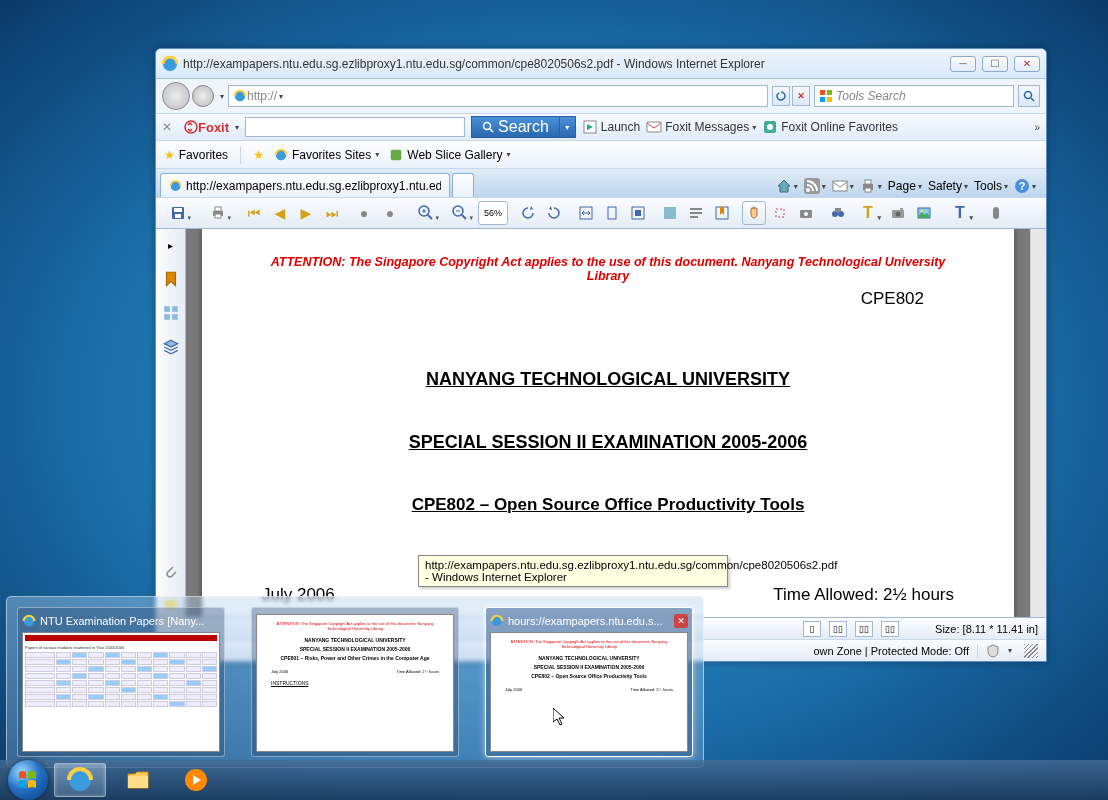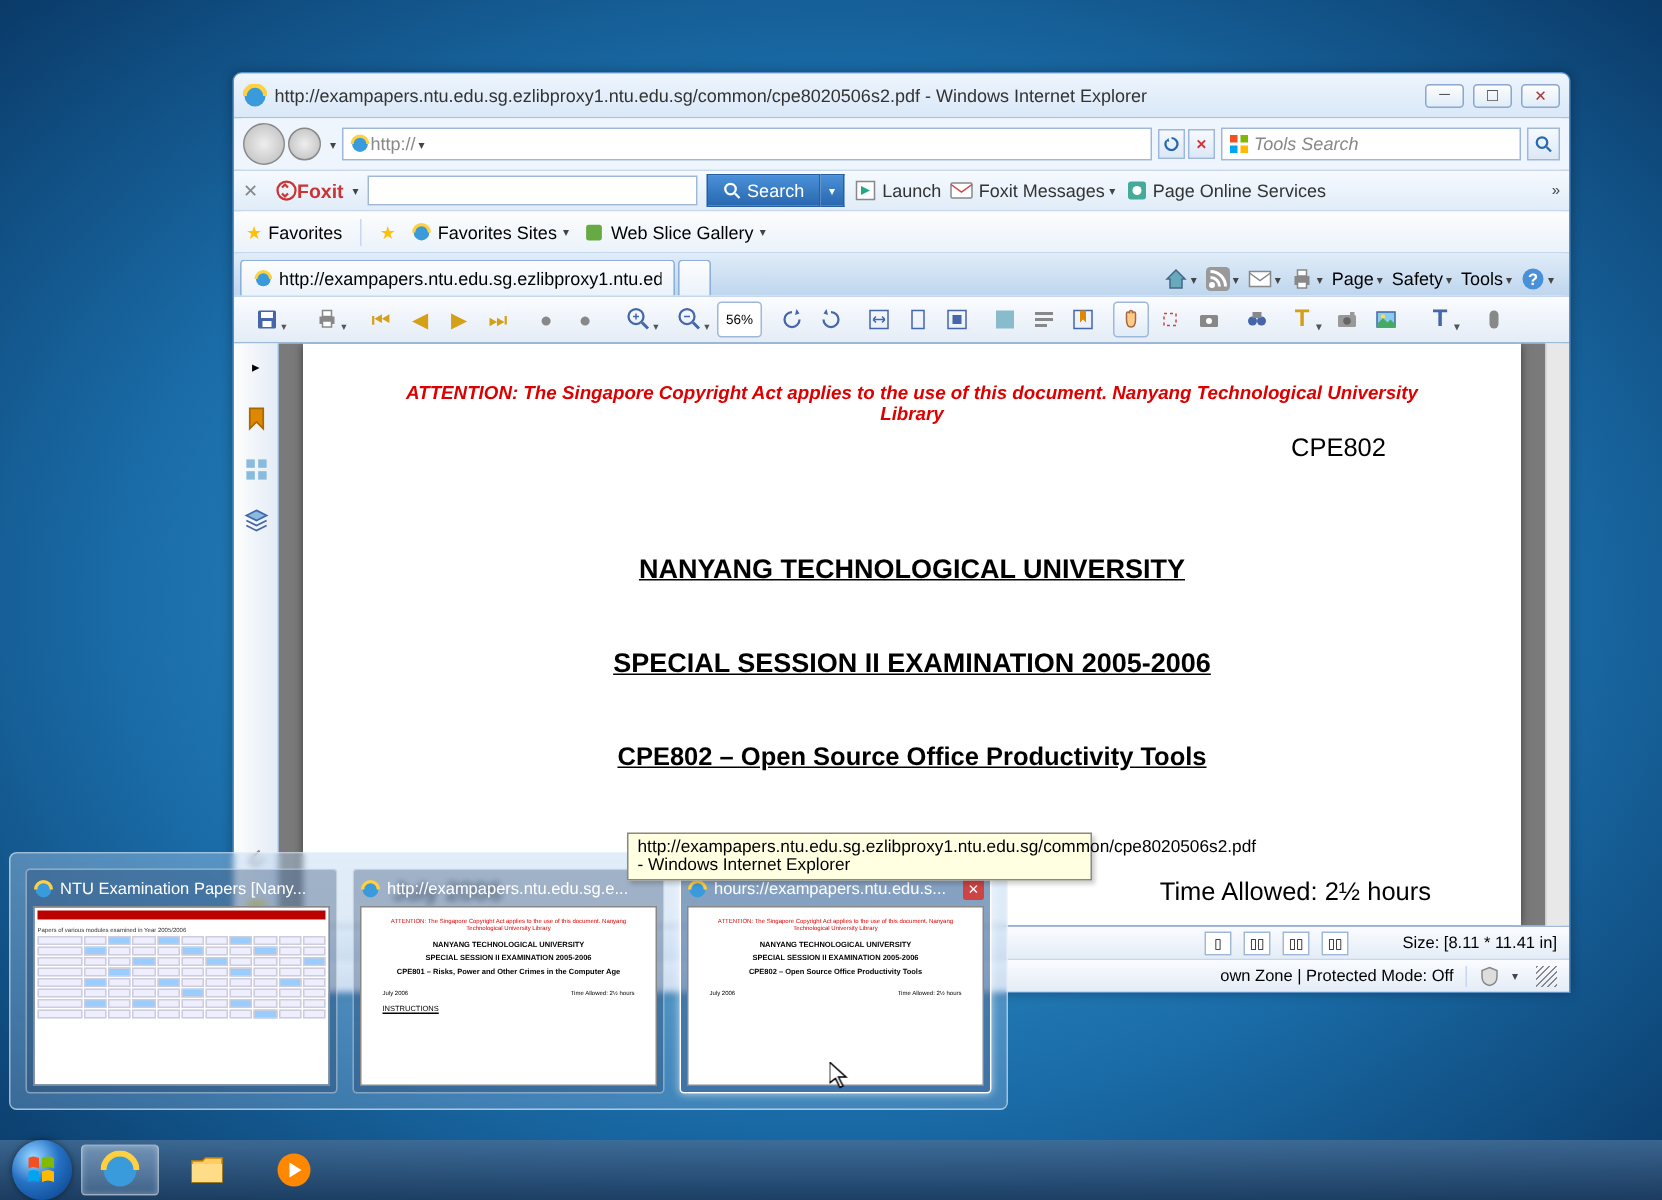--- a/index.html
+++ b/index.html
@@ -25,21 +25,21 @@
 .addr-drop { width:18px; height:20px; border:1px solid #a0b8d8; background:linear-gradient(#f6faff,#dce8f6); font-size:9px; display:flex; align-items:center; justify-content:center; }
 .searchbox { width:200px; height:22px; border:1px solid #a0b8d8; background:#fff; display:flex; align-items:center; padding:0 4px; font-size:12px; color:#888; font-style:italic; }
 .searchbox svg { margin-right:3px; }
 .search-go { width:22px; height:22px; border:1px solid #a0b8d8; background:linear-gradient(#f6faff,#dce8f6); display:flex; align-items:center; justify-content:center; }
 
 .foxit-bar { height:28px; background:linear-gradient(#f6faff,#e0ecf8); border-top:1px solid #c8d8ec; border-bottom:1px solid #c8d8ec; display:flex; align-items:center; padding:0 6px; font-size:12px; gap:6px; }
 .fx-close { width:16px; color:#888; cursor:pointer; }
 .fx-logo { color:#c33; font-weight:bold; font-size:13px; display:flex; align-items:center; }
 .fx-drop { font-size:8px; color:#444; }
 .fx-search-input { flex:0 0 220px; height:20px; border:1px solid #a0b8d8; background:#fff; }
-.fx-search-btn { height:22px; padding:0 10px; background:linear-gradient(#4a90d8,#2868b0); color:#fff; border:1px solid #265f9e; font-size:12px; border-radius:0; display:flex; align-items:center; gap:4px; }
+.fx-search-btn { height:22px; padding:0 10px; background:linear-gradient(#4a90d8,#2868b0); color:#fff; border:1px solid #265f9e; font-size:16px; border-radius:0; display:flex; align-items:center; gap:4px; }
 .fx-search-drop { width:16px; height:22px; background:linear-gradient(#4a90d8,#2868b0); border:1px solid #265f9e; border-left:0; color:#fff; font-size:8px; display:flex; align-items:center; justify-content:center; }
 .fx-link { display:flex; align-items:center; gap:3px; color:#333; }
 .fx-spacer { flex:1; }
 .fx-chev { font-size:10px; color:#444; margin-left:4px; }
 
 .fav-bar { height:28px; background:linear-gradient(#fdfdfd,#eaf2fb); border-bottom:1px solid #c8d8ec; display:flex; align-items:center; padding:0 8px; font-size:12px; gap:10px; }
 .fav-star { color:#ffc107; }
 .fav-group { display:flex; align-items:center; gap:4px; }
 .fav-sep { width:1px; height:18px; background:#c8d8ec; margin:0 2px; }
 
@@ -85,21 +85,21 @@
 .tooltip { position:absolute; left:418px; top:555px; background:#ffffe1; border:1px solid #888; padding:3px 6px; font-size:11.5px; font-family:Tahoma,sans-serif; box-shadow:2px 2px 3px rgba(0,0,0,.2); z-index:50; max-width:310px; }
 
 
 .taskbar { position:absolute; left:0; bottom:0; width:100%; height:40px; background:linear-gradient(rgba(70,110,150,.8),rgba(30,60,95,.9)); display:flex; align-items:center; padding:0 8px; gap:6px; }
 .start-orb { width:40px; height:40px; border-radius:50%; background:radial-gradient(circle at 35% 30%, #8fd0ff 5%, #2671c4 45%, #0a4690 90%); display:flex; align-items:center; justify-content:center; box-shadow:0 0 5px rgba(0,0,0,.5); }
 .start-orb svg { width:22px; height:22px; }
 .task-btn { width:52px; height:34px; border-radius:3px; display:flex; align-items:center; justify-content:center; }
 .task-btn.active { background:linear-gradient(rgba(220,235,255,.35),rgba(160,200,240,.25)); border:1px solid rgba(255,255,255,.4); box-shadow:inset 0 0 4px rgba(255,255,255,.3); }
 .task-btn svg, .task-btn .ico { width:26px; height:26px; }
 
-.previews { position:absolute; left:6px; bottom:60px; display:flex; gap:10px; padding:10px; background:linear-gradient(rgba(180,210,240,.4),rgba(140,180,220,.35)); border:1px solid rgba(255,255,255,.5); border-radius:5px; backdrop-filter:blur(2px); }
+.previews { position:absolute; left:6px; bottom:32px; display:flex; gap:26px; padding:10px; background:linear-gradient(rgba(180,210,240,.4),rgba(140,180,220,.35)); border:1px solid rgba(255,255,255,.5); border-radius:5px; backdrop-filter:blur(2px); }
 .preview { width:208px; height:150px; background:rgba(40,70,110,.35); border:1px solid rgba(255,255,255,.4); border-radius:3px; padding:4px; display:flex; flex-direction:column; }
 .preview.hover { border-color:#fff; background:rgba(60,100,150,.55); box-shadow:0 0 6px rgba(255,255,255,.6); }
 .preview-title { display:flex; align-items:center; gap:4px; color:#fff; font-size:11px; height:18px; }
 .preview-title .ptext { flex:1; white-space:nowrap; overflow:hidden; }
 .preview-close { width:14px; height:14px; background:#c44; color:#fff; font-size:9px; display:flex; align-items:center; justify-content:center; border-radius:2px; }
 .preview-thumb { flex:1; background:#fff; border:1px solid #888; margin-top:2px; overflow:hidden; position:relative; }
 .thumb-table { width:100%; height:100%; background:#fff; font-size:4px; padding:2px; }
 .thumb-table .hdr { background:#b00; height:6px; margin-bottom:4px; }
 .thumb-table .grid { display:grid; grid-template-columns:30px repeat(10,1fr); gap:1px; }
 .thumb-table .cell { height:6px; background:#eef; border:0.5px solid #ccd; }
@@ -205,21 +205,21 @@
           <path d="M1 4 L8 9 L15 4" stroke="#c44" fill="none"></path>
         </svg>
         <span>Foxit Messages</span>
         <span class="fx-drop">▾</span>
       </span>
     <span class="fx-link">
         <svg class="ico16" viewBox="0 0 16 16">
           <rect x="2" y="2" width="12" height="12" rx="2" fill="#4a9"></rect>
           <circle cx="8" cy="8" r="3" fill="#fff"></circle>
         </svg>
-        <span>Page Online Services</span>
+        <span>Foxit Online Favorites</span>
       </span>
     <span class="fx-spacer"></span>
     <span class="fx-chev">»</span>
   </div>
 
   <div class="fav-bar">
     <span class="fav-group">
         <span class="fav-star">★</span>
         <span>Favorites</span>
       </span>
@@ -622,27 +622,20 @@
             <div class="cell"></div>
             <div class="cell"></div>
             <div class="cell b"></div>
             <div class="cell"></div>
             <div class="cell"></div>
         </div>
       </div>
     </div>
   </div>
   <div class="preview">
-    <div class="preview-title">
-        <svg class="small-ie" viewBox="0 0 16 16">
-          <circle cx="8" cy="8" r="6" fill="#3a9bdc"></circle>
-          <path d="M2 8 A6 6 0 0 1 14 8" fill="none" stroke="#ffd040" stroke-width="2.5"></path>
-        </svg>
-        <span class="ptext">http://exampapers.ntu.edu.sg.e...</span>
-      </div>
     <div class="preview-thumb">
       <div class="thumb-doc">
         <div class="red">ATTENTION: The Singapore Copyright Act applies to the use of this document. Nanyang Technological University Library</div>
         <div class="bold">NANYANG TECHNOLOGICAL UNIVERSITY</div>
         <div class="bold">SPECIAL SESSION II EXAMINATION 2005-2006</div>
         <div class="bold">CPE801 – Risks, Power and Other Crimes in the Computer Age</div>
         <div class="meta">
             <span>July 2006</span>
             <span>Time Allowed: 2½ hours</span>
           </div>

